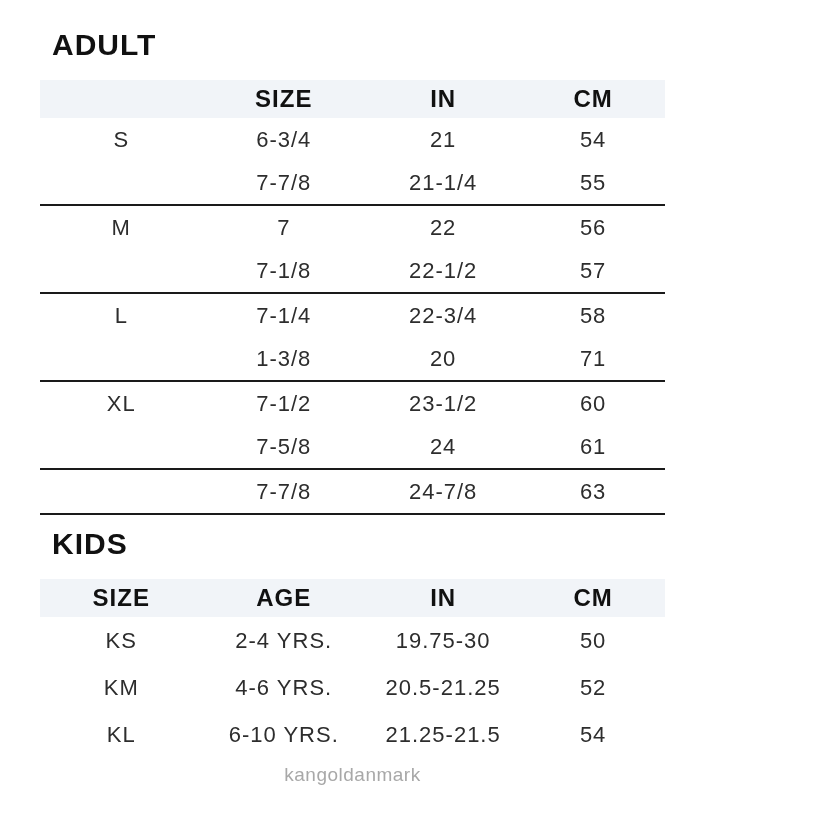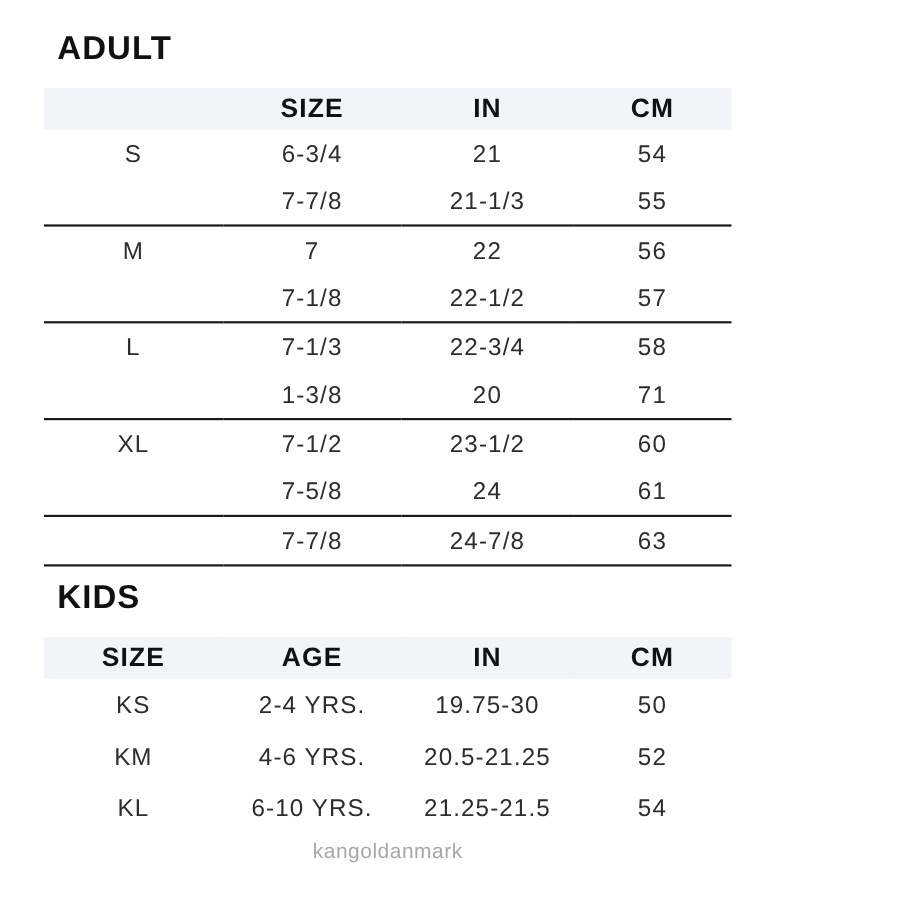--- a/index.html
+++ b/index.html
@@ -106,21 +106,21 @@
     <tbody class="group">
       <tr>
         <td class="lbl">S</td>
         <td>6-3/4</td>
         <td>21</td>
         <td>54</td>
       </tr>
       <tr>
         <td class="lbl"></td>
         <td>7-7/8</td>
-        <td>21-1/3</td>
+        <td>21-1/4</td>
         <td>55</td>
       </tr>
     </tbody>
 
     <tbody class="group">
       <tr>
         <td class="lbl">M</td>
         <td>7</td>
         <td>22</td>
         <td>56</td>
@@ -129,21 +129,21 @@
         <td class="lbl"></td>
         <td>7-1/8</td>
         <td>22-1/2</td>
         <td>57</td>
       </tr>
     </tbody>
 
     <tbody class="group">
       <tr>
         <td class="lbl">L</td>
-        <td>7-1/3</td>
+        <td>7-1/4</td>
         <td>22-3/4</td>
         <td>58</td>
       </tr>
       <tr>
         <td class="lbl"></td>
         <td>1-3/8</td>
         <td>20</td>
         <td>71</td>
       </tr>
     </tbody>

